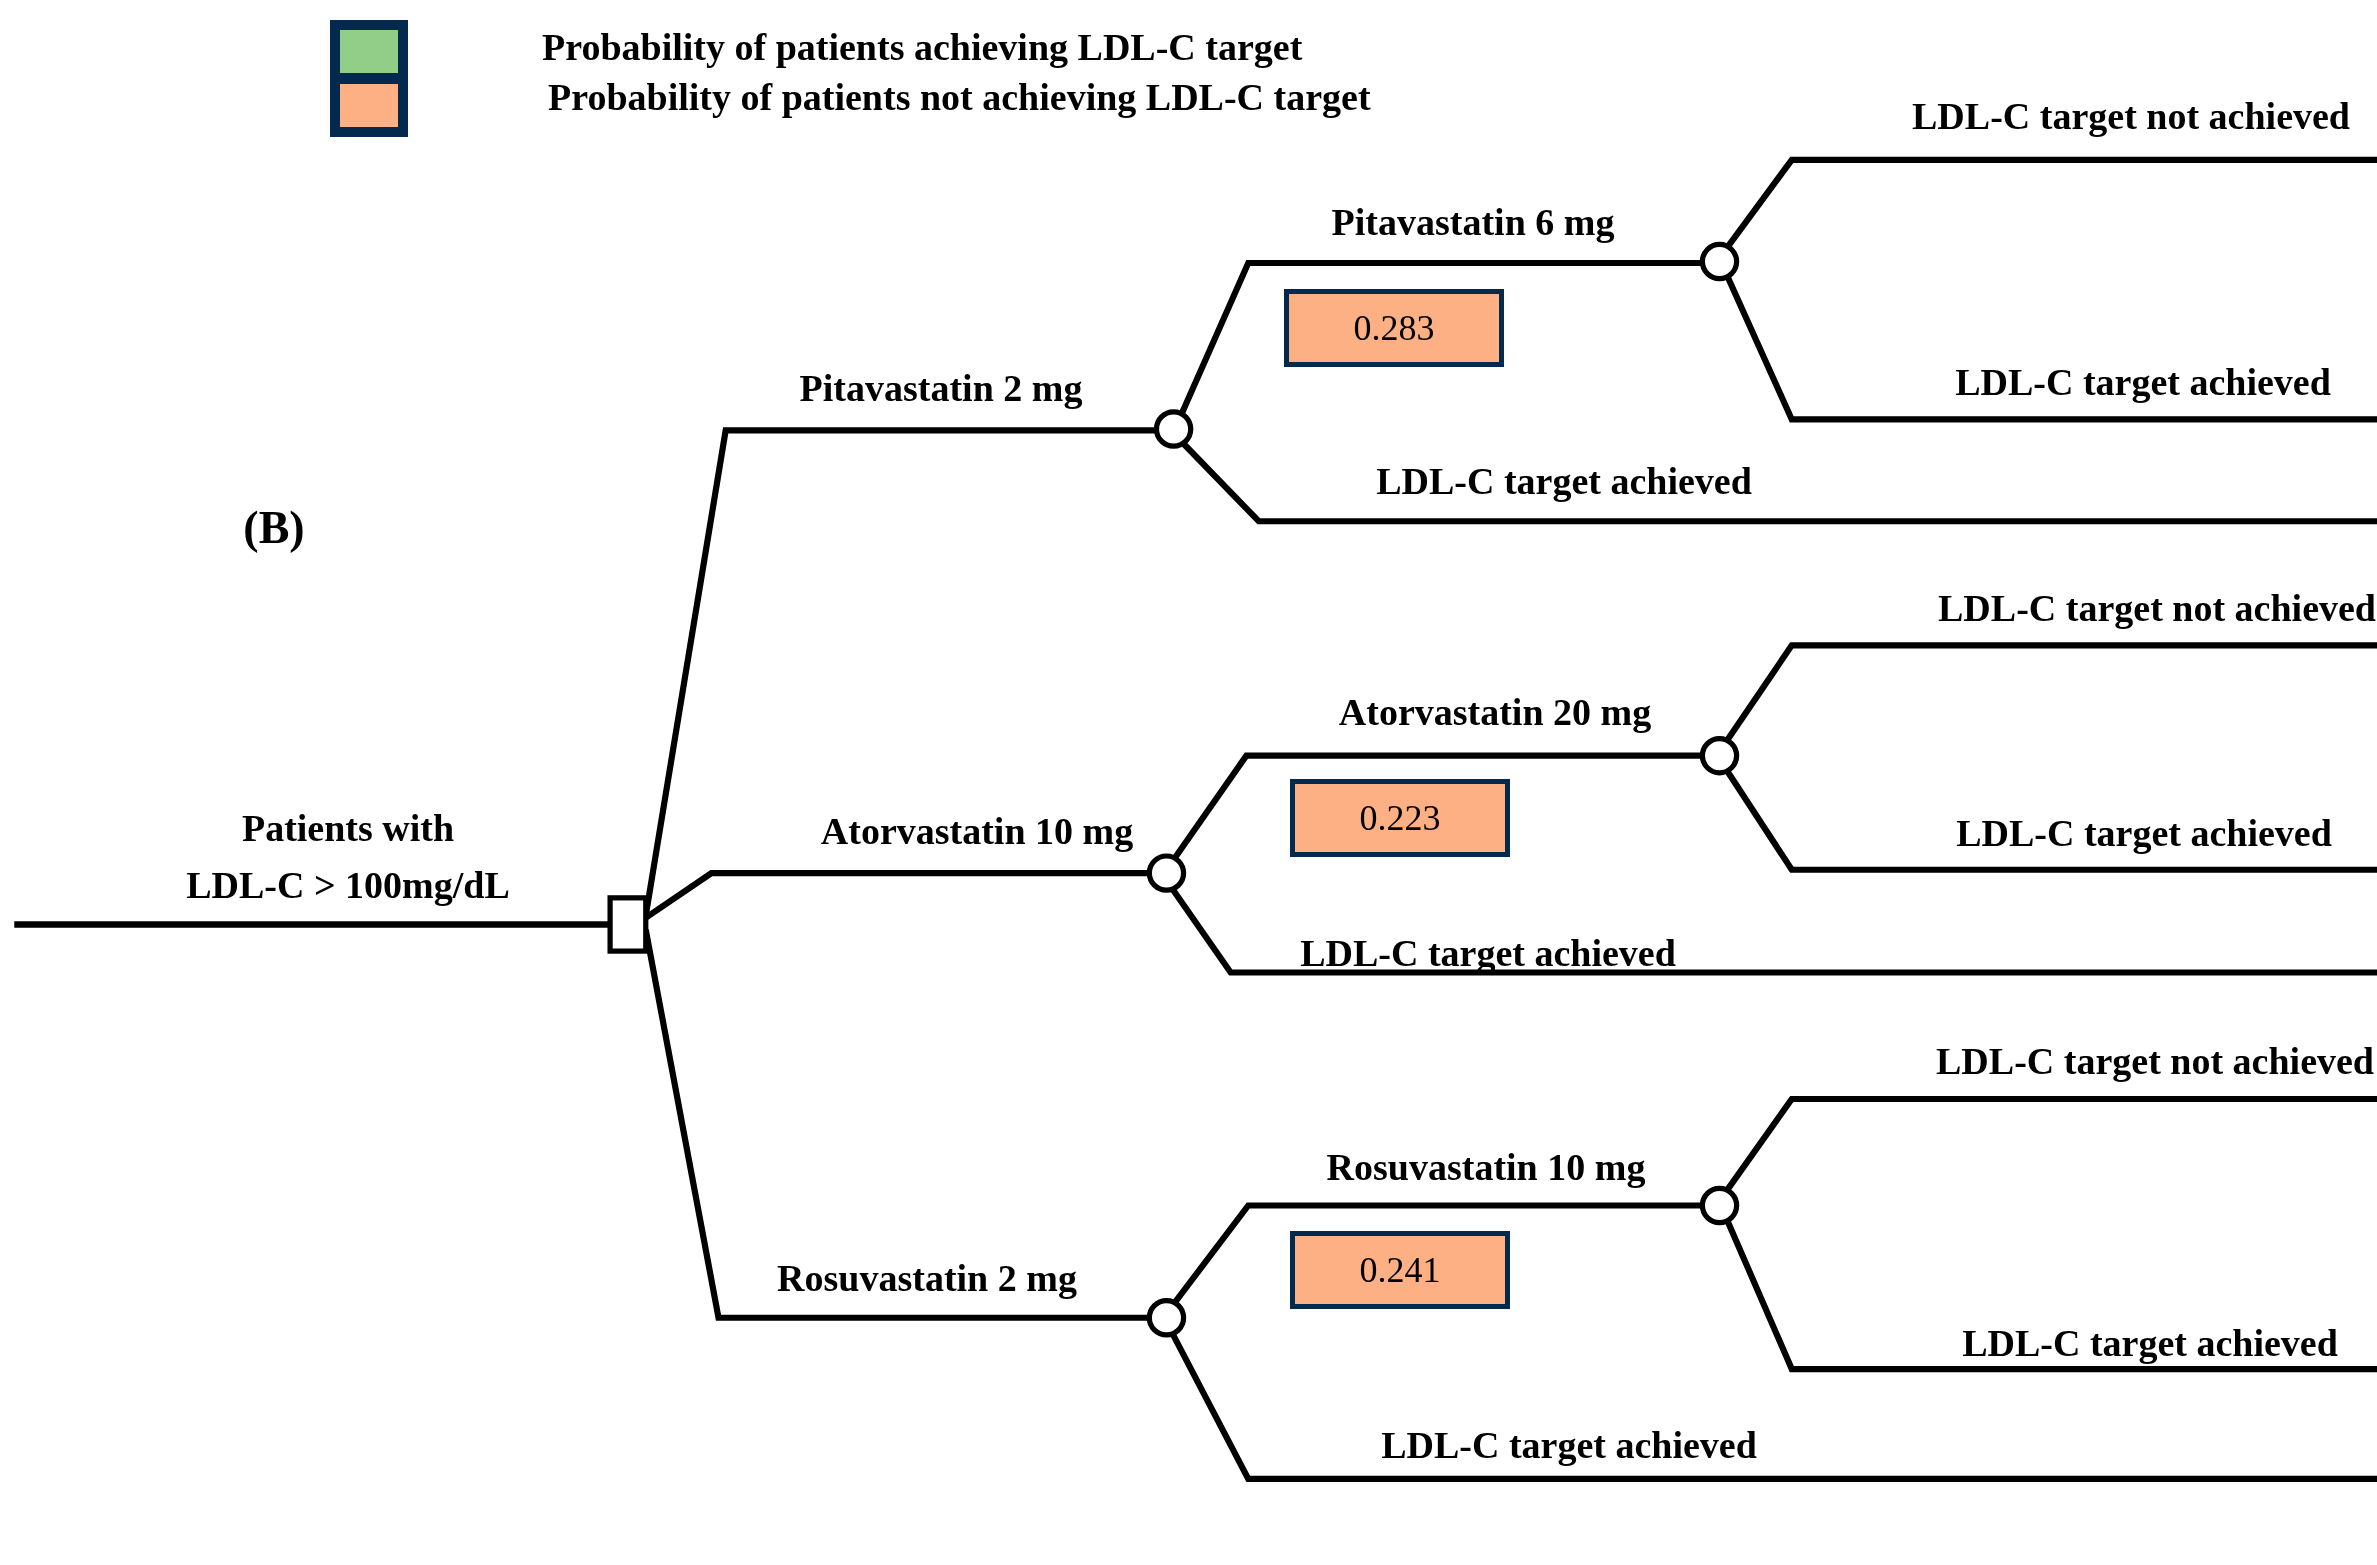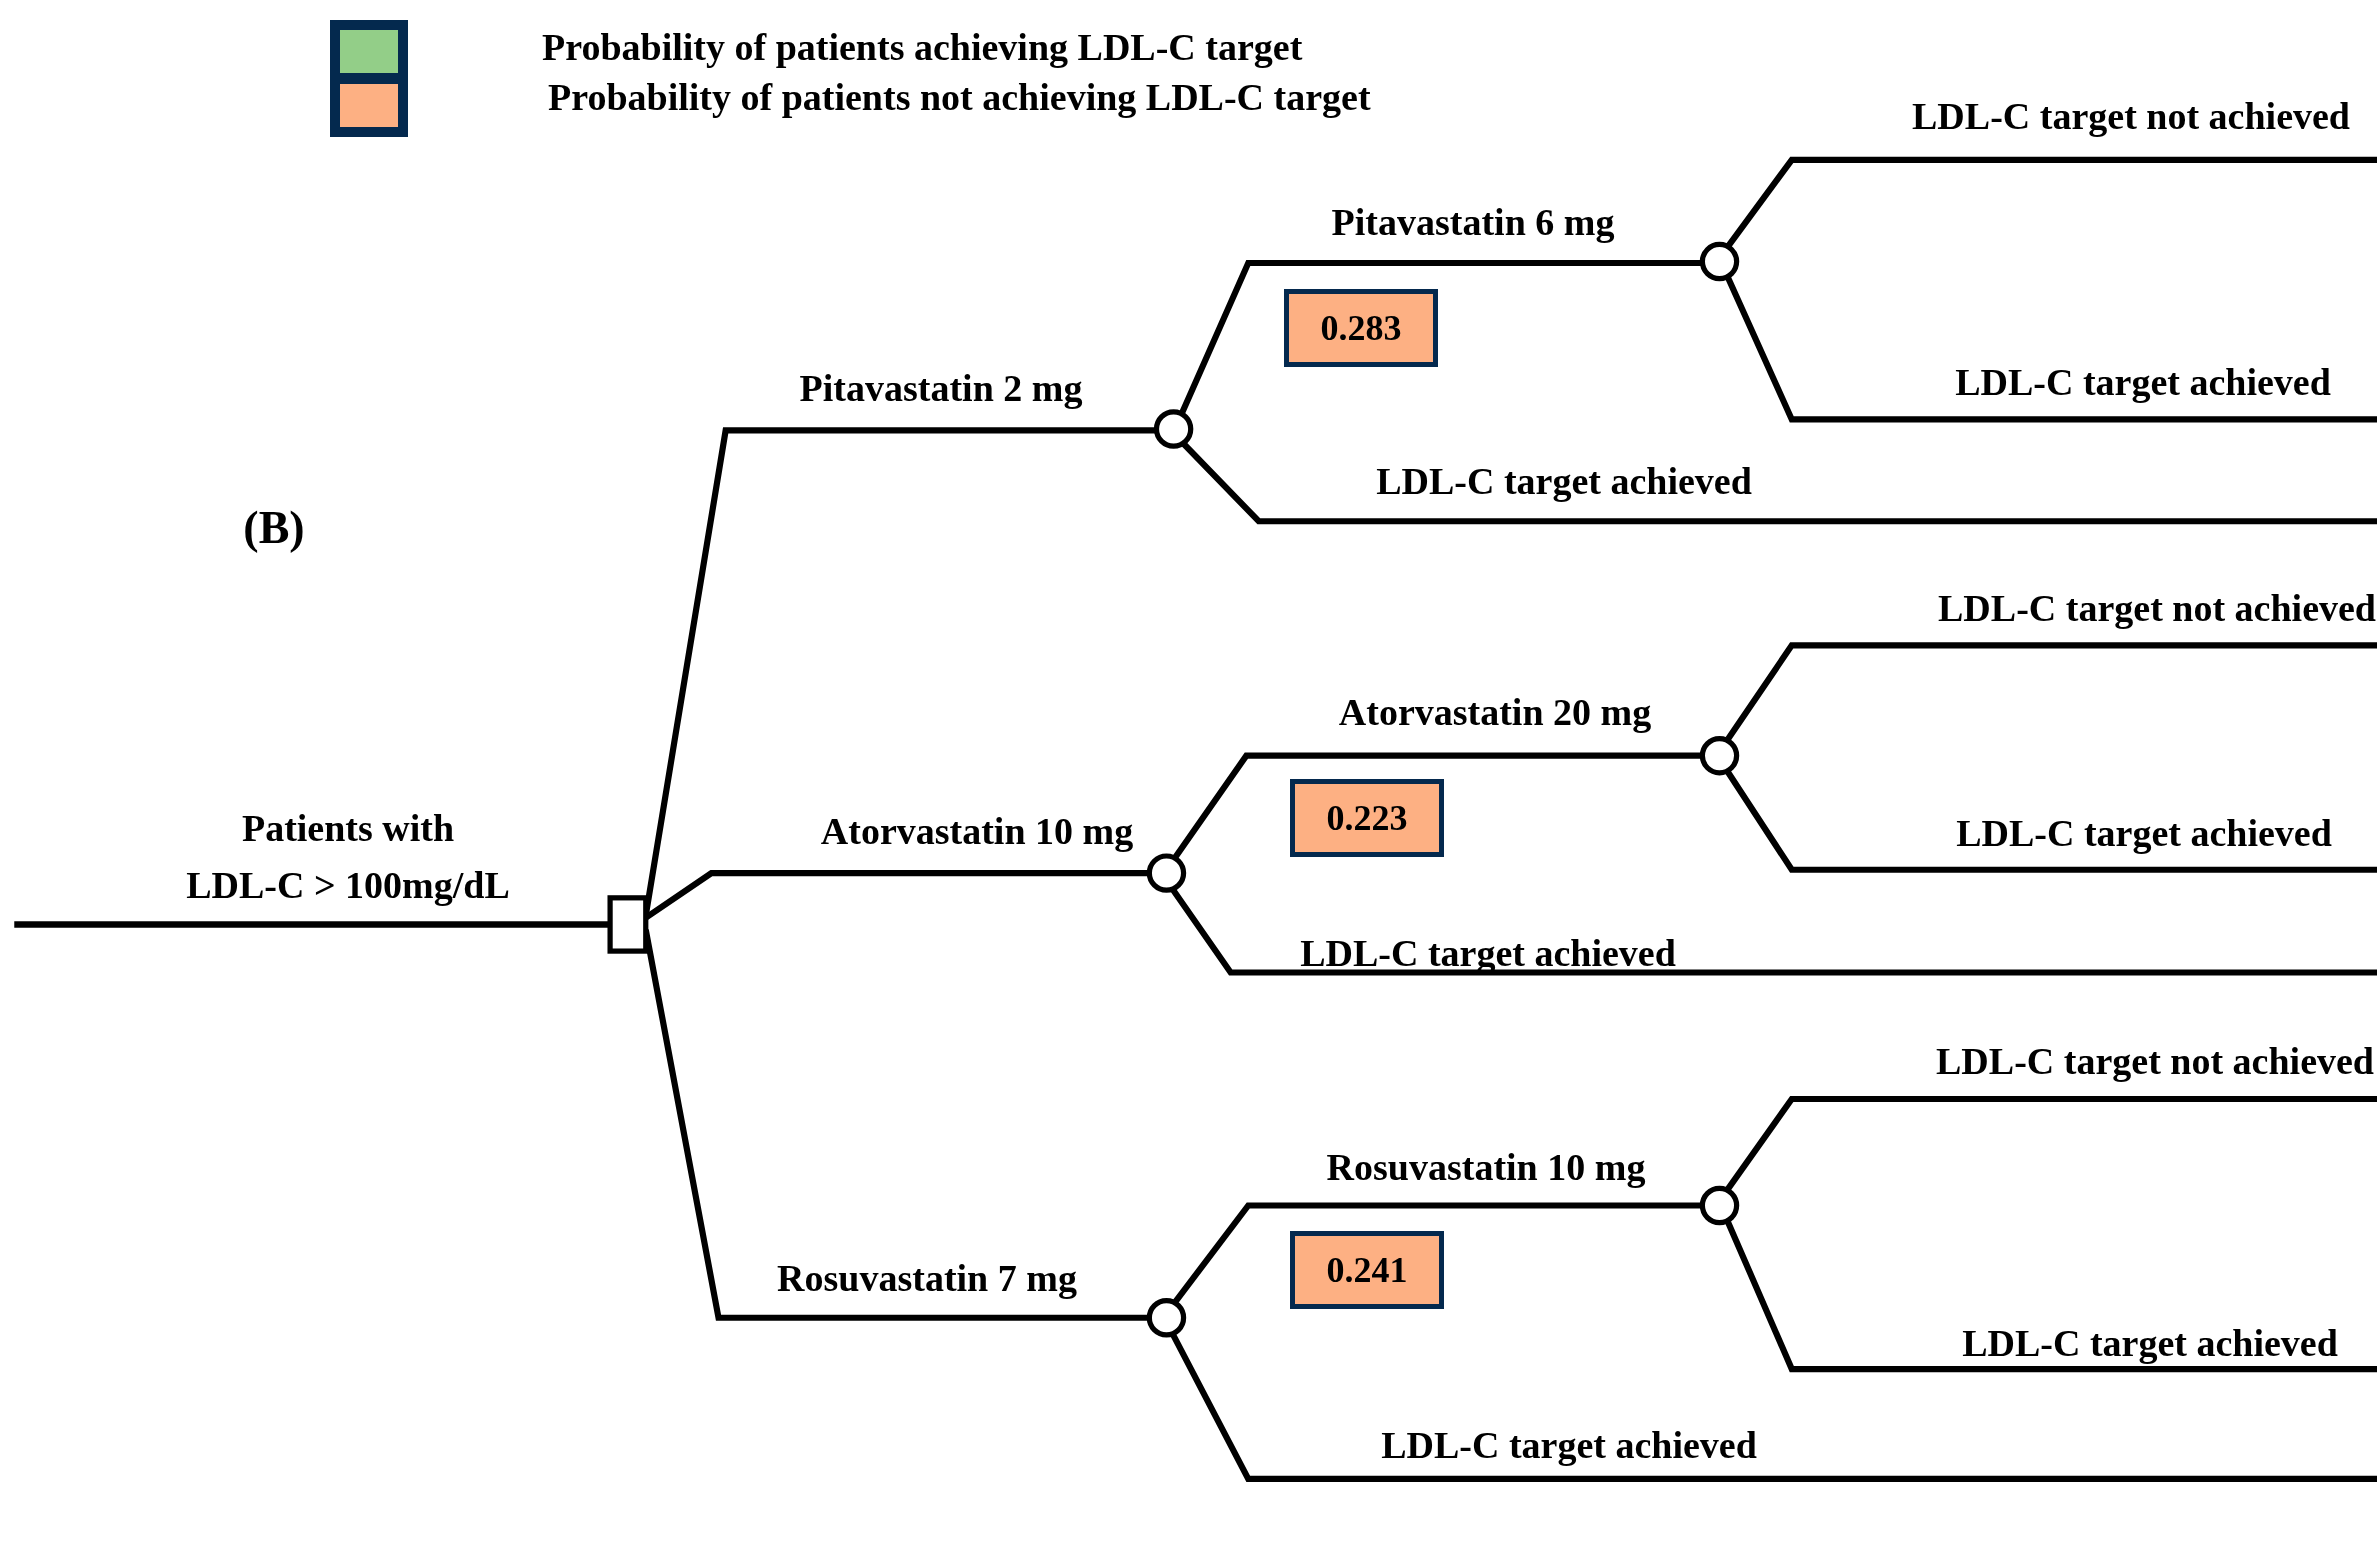--- a/index.html
+++ b/index.html
@@ -4,23 +4,23 @@
 <style>
   html,body{margin:0;padding:0;background:#fff;}
   body{width:2788px;height:1566px;font-family:"Liberation Serif","DejaVu Serif",serif;}
   .canvas{position:relative;width:2788px;height:1566px;background:#fff;overflow:hidden;}
   .wires{position:absolute;left:0;top:0;width:2788px;height:1566px;}
   .lbl{position:absolute;transform:translate(-50%,-50%);white-space:nowrap;
        font-weight:bold;font-size:38px;color:#000;line-height:1.1;}
   .lbl.left{transform:translate(0,-50%);}
   .fig-label{font-size:46px;}
   .root-label{text-align:center;line-height:1.5;}
-  .pbox{position:absolute;width:154px;height:78px;box-sizing:border-box;
+  .pbox{position:absolute;width:220px;height:78px;box-sizing:border-box;
         border:5.2px solid var(--box-border,#04294e);display:flex;align-items:center;justify-content:center;
-        font-weight:bold;font-size:36px;color:#000;}
+        font-weight:normal;font-size:36px;color:#000;}
   .fill-green{background:var(--achieved-fill,#93ce88);}
   .fill-orange{background:var(--not-achieved-fill,#fdb083);}
   .legend{position:absolute;left:330px;top:20px;width:78px;box-sizing:border-box;
           border:10.5px solid var(--box-border,#04294e);}
   .legend .cell{width:100%;height:43px;}
   .legend .sep{width:100%;height:10.5px;background:var(--box-border,#04294e);}
 </style>
 </head>
 <body>
 
@@ -91,21 +91,21 @@
   <div class="lbl" style="left:2143px;top:383px;">LDL-C target achieved</div>
   <div class="lbl" style="left:1564px;top:482px;">LDL-C target achieved</div>
 
   <div class="lbl" style="left:977px;top:832px;">Atorvastatin 10 mg</div>
   <div class="lbl" style="left:1495px;top:713px;">Atorvastatin 20 mg</div>
   <div class="pbox fill-orange" style="left:1290px;top:779px;">0.223</div>
   <div class="lbl" style="left:2157px;top:609px;">LDL-C target not achieved</div>
   <div class="lbl" style="left:2144px;top:834px;">LDL-C target achieved</div>
   <div class="lbl" style="left:1488px;top:954px;">LDL-C target achieved</div>
 
-  <div class="lbl" style="left:927px;top:1279px;">Rosuvastatin 7 mg</div>
+  <div class="lbl" style="left:927px;top:1279px;">Rosuvastatin 2 mg</div>
   <div class="lbl" style="left:1486px;top:1168px;">Rosuvastatin 10 mg</div>
   <div class="pbox fill-orange" style="left:1290px;top:1231px;">0.241</div>
   <div class="lbl" style="left:2155px;top:1062px;">LDL-C target not achieved</div>
   <div class="lbl" style="left:2150px;top:1344px;">LDL-C target achieved</div>
   <div class="lbl" style="left:1569px;top:1446px;">LDL-C target achieved</div>
 
 </div>
 
 
 </body></html>

